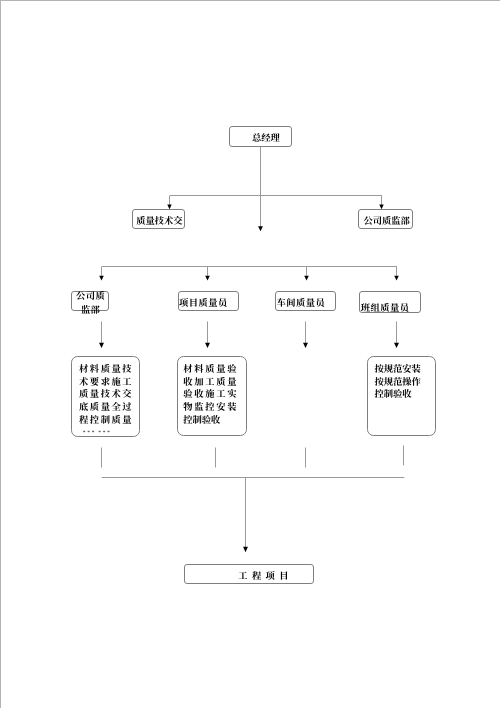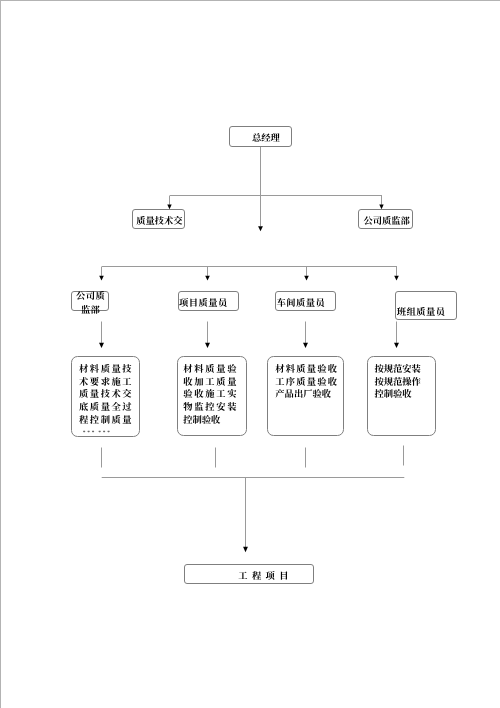--- a/index.html
+++ b/index.html
@@ -151,21 +151,21 @@
   </div>
 
   <div class="node wide" style="left:176.50px; top:290.20px; width:61.30px; height:20.10px; padding-left:0.50px; padding-top:1.00px;align-items:center;">
     <span>项目质量员</span>
   </div>
 
   <div class="node wide" style="left:273.90px; top:290.20px; width:61.50px; height:20.10px; padding-left:0.70px; padding-top:1.00px;">
     <span>车间质量员</span>
   </div>
 
-  <div class="node wide" style="left:394px; top:290.20px; width:61.50px; height:29px; padding-left:0.70px; padding-top:10px;">
+  <div class="node wide" style="left:358px; top:290.20px; width:61.50px; height:22px; padding-left:0.70px; padding-top:10px;">
     <span>班组质量员</span>
   </div>
 
   <div class="node big" style="left:69.80px; top:355.20px; width:69.40px; height:80.40px; padding-left:7.20px; padding-top:6.80px; letter-spacing:1.55px;">
     <div class="lines" id="duty1-lines">
         <div class="tline">材料质量技</div>
         <div class="tline">术要求施工</div>
         <div class="tline">质量技术交</div>
         <div class="tline">底质量全过</div>
         <div class="tline">程控制质量</div>
@@ -176,27 +176,20 @@
   <div class="node big" style="left:176.20px; top:355.20px; width:69.40px; height:80.00px; padding-left:5px; padding-top:6.80px; letter-spacing:1.7px;">
     <div class="lines" id="duty2-lines">
         <div class="tline">材料质量验</div>
         <div class="tline">收加工质量</div>
         <div class="tline">验收施工实</div>
         <div class="tline">物监控安装</div>
         <div class="tline">控制验收</div>
       </div>
   </div>
 
-  <div class="node big" style="left:266.30px; top:355.20px; width:76.70px; height:80.00px; padding-left:7.00px; padding-top:6.80px; letter-spacing:1.2px;">
-    <div class="lines" id="duty3-lines">
-        <div class="tline">材料质量验收</div>
-        <div class="tline">工序质量验收</div>
-        <div class="tline">产品出厂验收</div>
-      </div>
-  </div>
 
   <div class="node big" style="left:365.70px; top:355.20px; width:69.00px; height:80.00px; padding-left:6.70px; padding-top:6.80px; letter-spacing:0.0px;">
     <div class="lines">
         <div class="tline">按规范安装</div>
         <div class="tline">按规范操作</div>
         <div class="tline">控制验收</div>
       </div>
   </div>
 
   <div class="node small" style="left:183.40px; top:562.90px; width:129.40px; height:20.10px; padding-left:28.60px; padding-top:2.70px; letter-spacing:0.0px; word-spacing:2.0px;">

